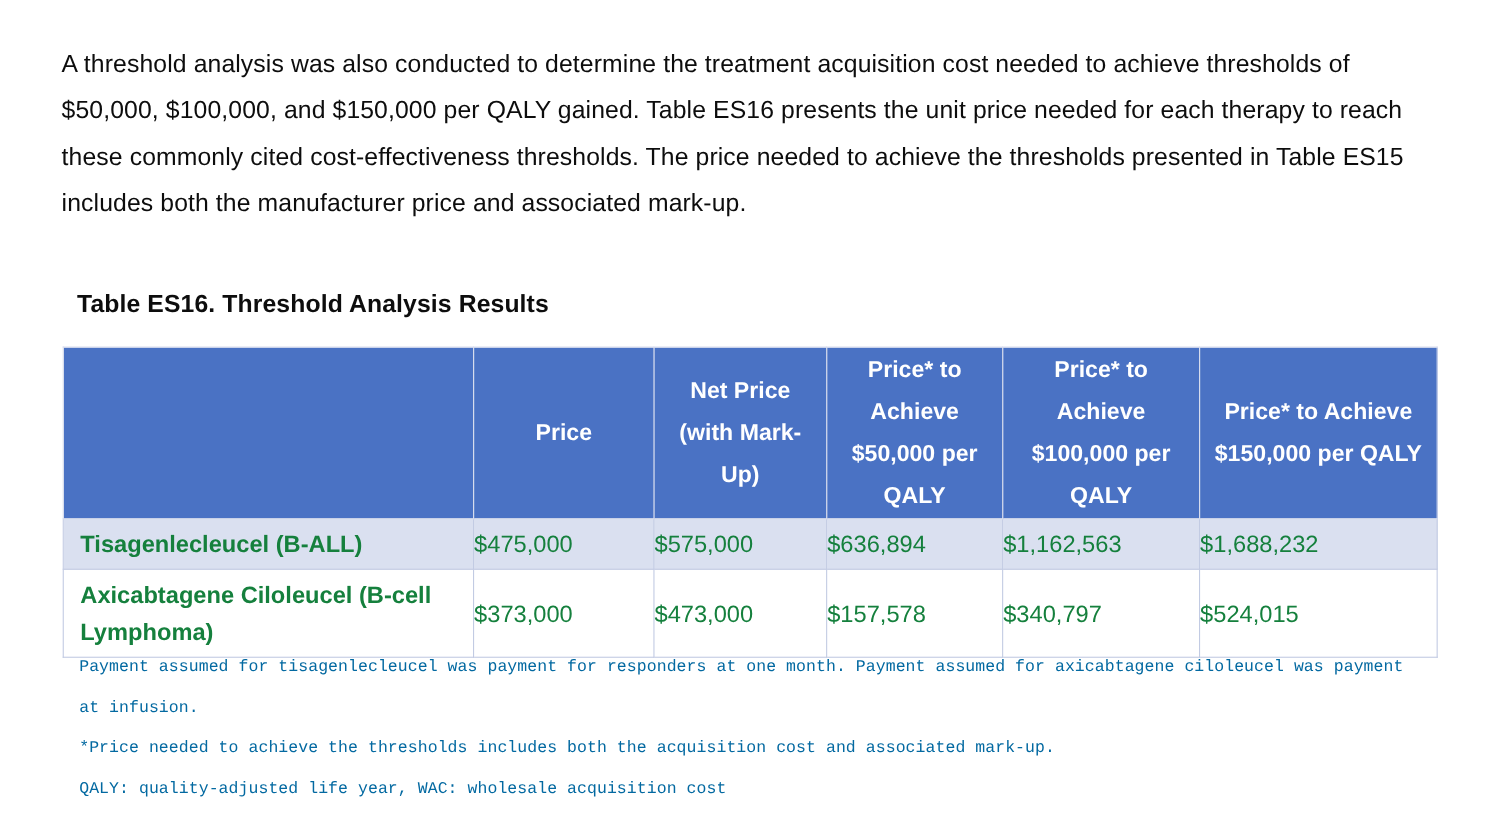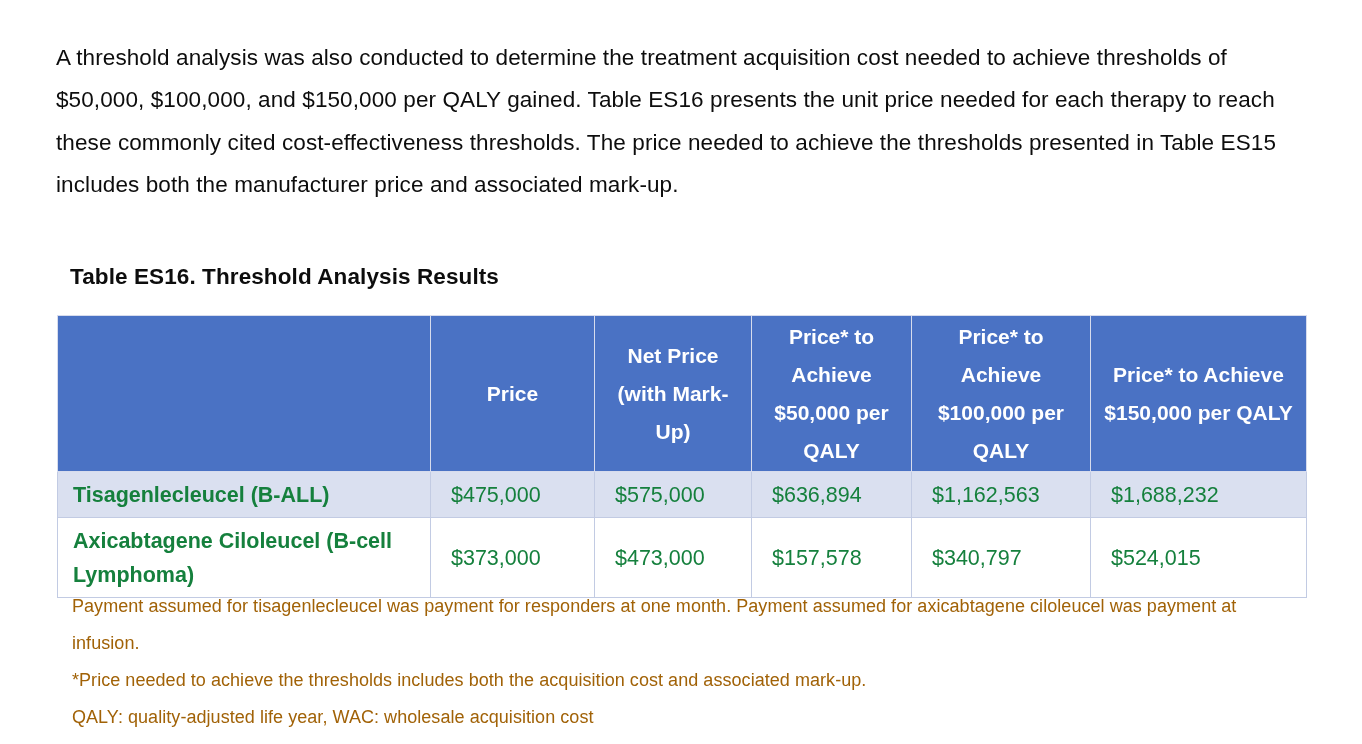--- a/index.html
+++ b/index.html
@@ -101,35 +101,36 @@
   table.results tbody tr.band td {
     background: #dae0f0;
   }
   table.results tbody td.name {
     font-weight: bold;
     text-align: left;
     padding-left: 15px;
   }
   table.results tbody td.num {
     text-align: left;
-    padding-left: 20px;
+    padding-left: 0;
   }
   table.results tbody tr.row-1 td { height: 37px; }
   table.results tbody tr.row-2 td { height: 71px; }
 
   
   .footnotes {
     position: absolute;
     left: 72px;
     top: 588px;
     width: 1230px;
-    font-size: 18px;
+    font-size: 15px;
     line-height: 37px;
-    color: #a16207;
+    color: #0369a1;
     letter-spacing: 0.05px;
+    font-family: Liberation Mono, monospace;
   }
   .footnotes .fn {
     display: block;
   }
 </style>
 </head>
 <body>
 
 <div class="page">
 

